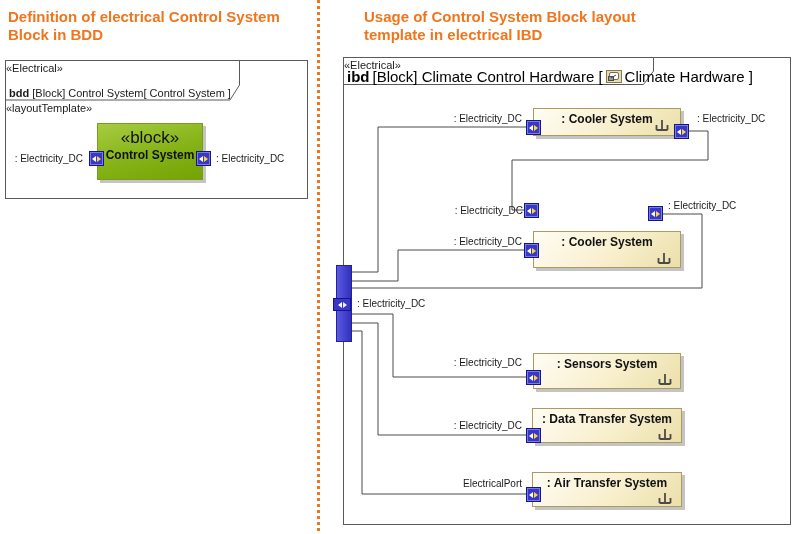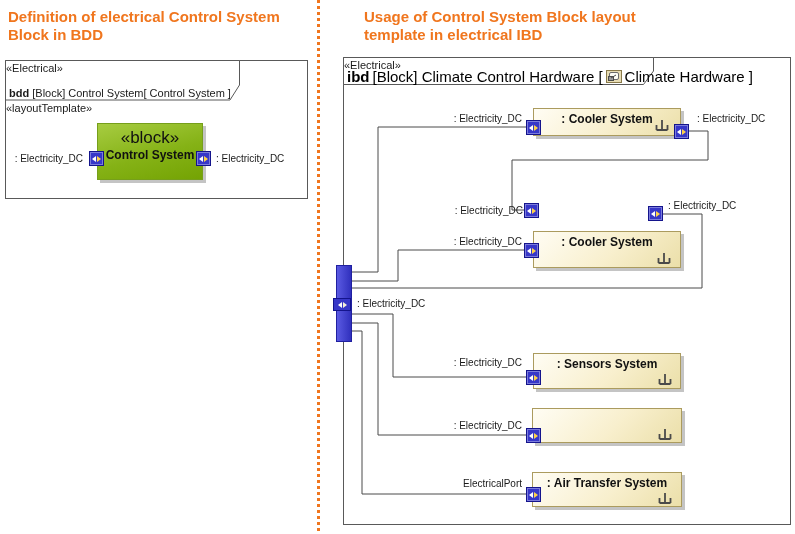--- a/index.html
+++ b/index.html
@@ -113,20 +113,21 @@
       <path d="M7 1v10M1.5 6v5M12.5 6v5M1.5 11h11" stroke="#4a4a4a" stroke-width="1.8" fill="none"></path>
     </svg>
   </div>
   <div class="blk cream" style="left:533px;top:353px;width:148px;height:36px;">
     <div class="nm">: Sensors System</div>
     <svg class="rake" style="right:8px;bottom:3px;" width="14" height="12" viewBox="0 0 14 12">
       <path d="M7 1v10M1.5 6v5M12.5 6v5M1.5 11h11" stroke="#4a4a4a" stroke-width="1.8" fill="none"></path>
     </svg>
   </div>
   <div class="blk cream" style="left:532px;top:408px;width:150px;height:35px;">
+    <div class="nm">: Data Transfer System</div>
     <svg class="rake" style="right:9px;bottom:2px;" width="14" height="12" viewBox="0 0 14 12">
       <path d="M7 1v10M1.5 6v5M12.5 6v5M1.5 11h11" stroke="#4a4a4a" stroke-width="1.8" fill="none"></path>
     </svg>
   </div>
   <div class="blk cream" style="left:532px;top:472px;width:150px;height:35px;">
     <div class="nm">: Air Transfer System</div>
     <svg class="rake" style="right:9px;bottom:2px;" width="14" height="12" viewBox="0 0 14 12">
       <path d="M7 1v10M1.5 6v5M12.5 6v5M1.5 11h11" stroke="#4a4a4a" stroke-width="1.8" fill="none"></path>
     </svg>
   </div>

